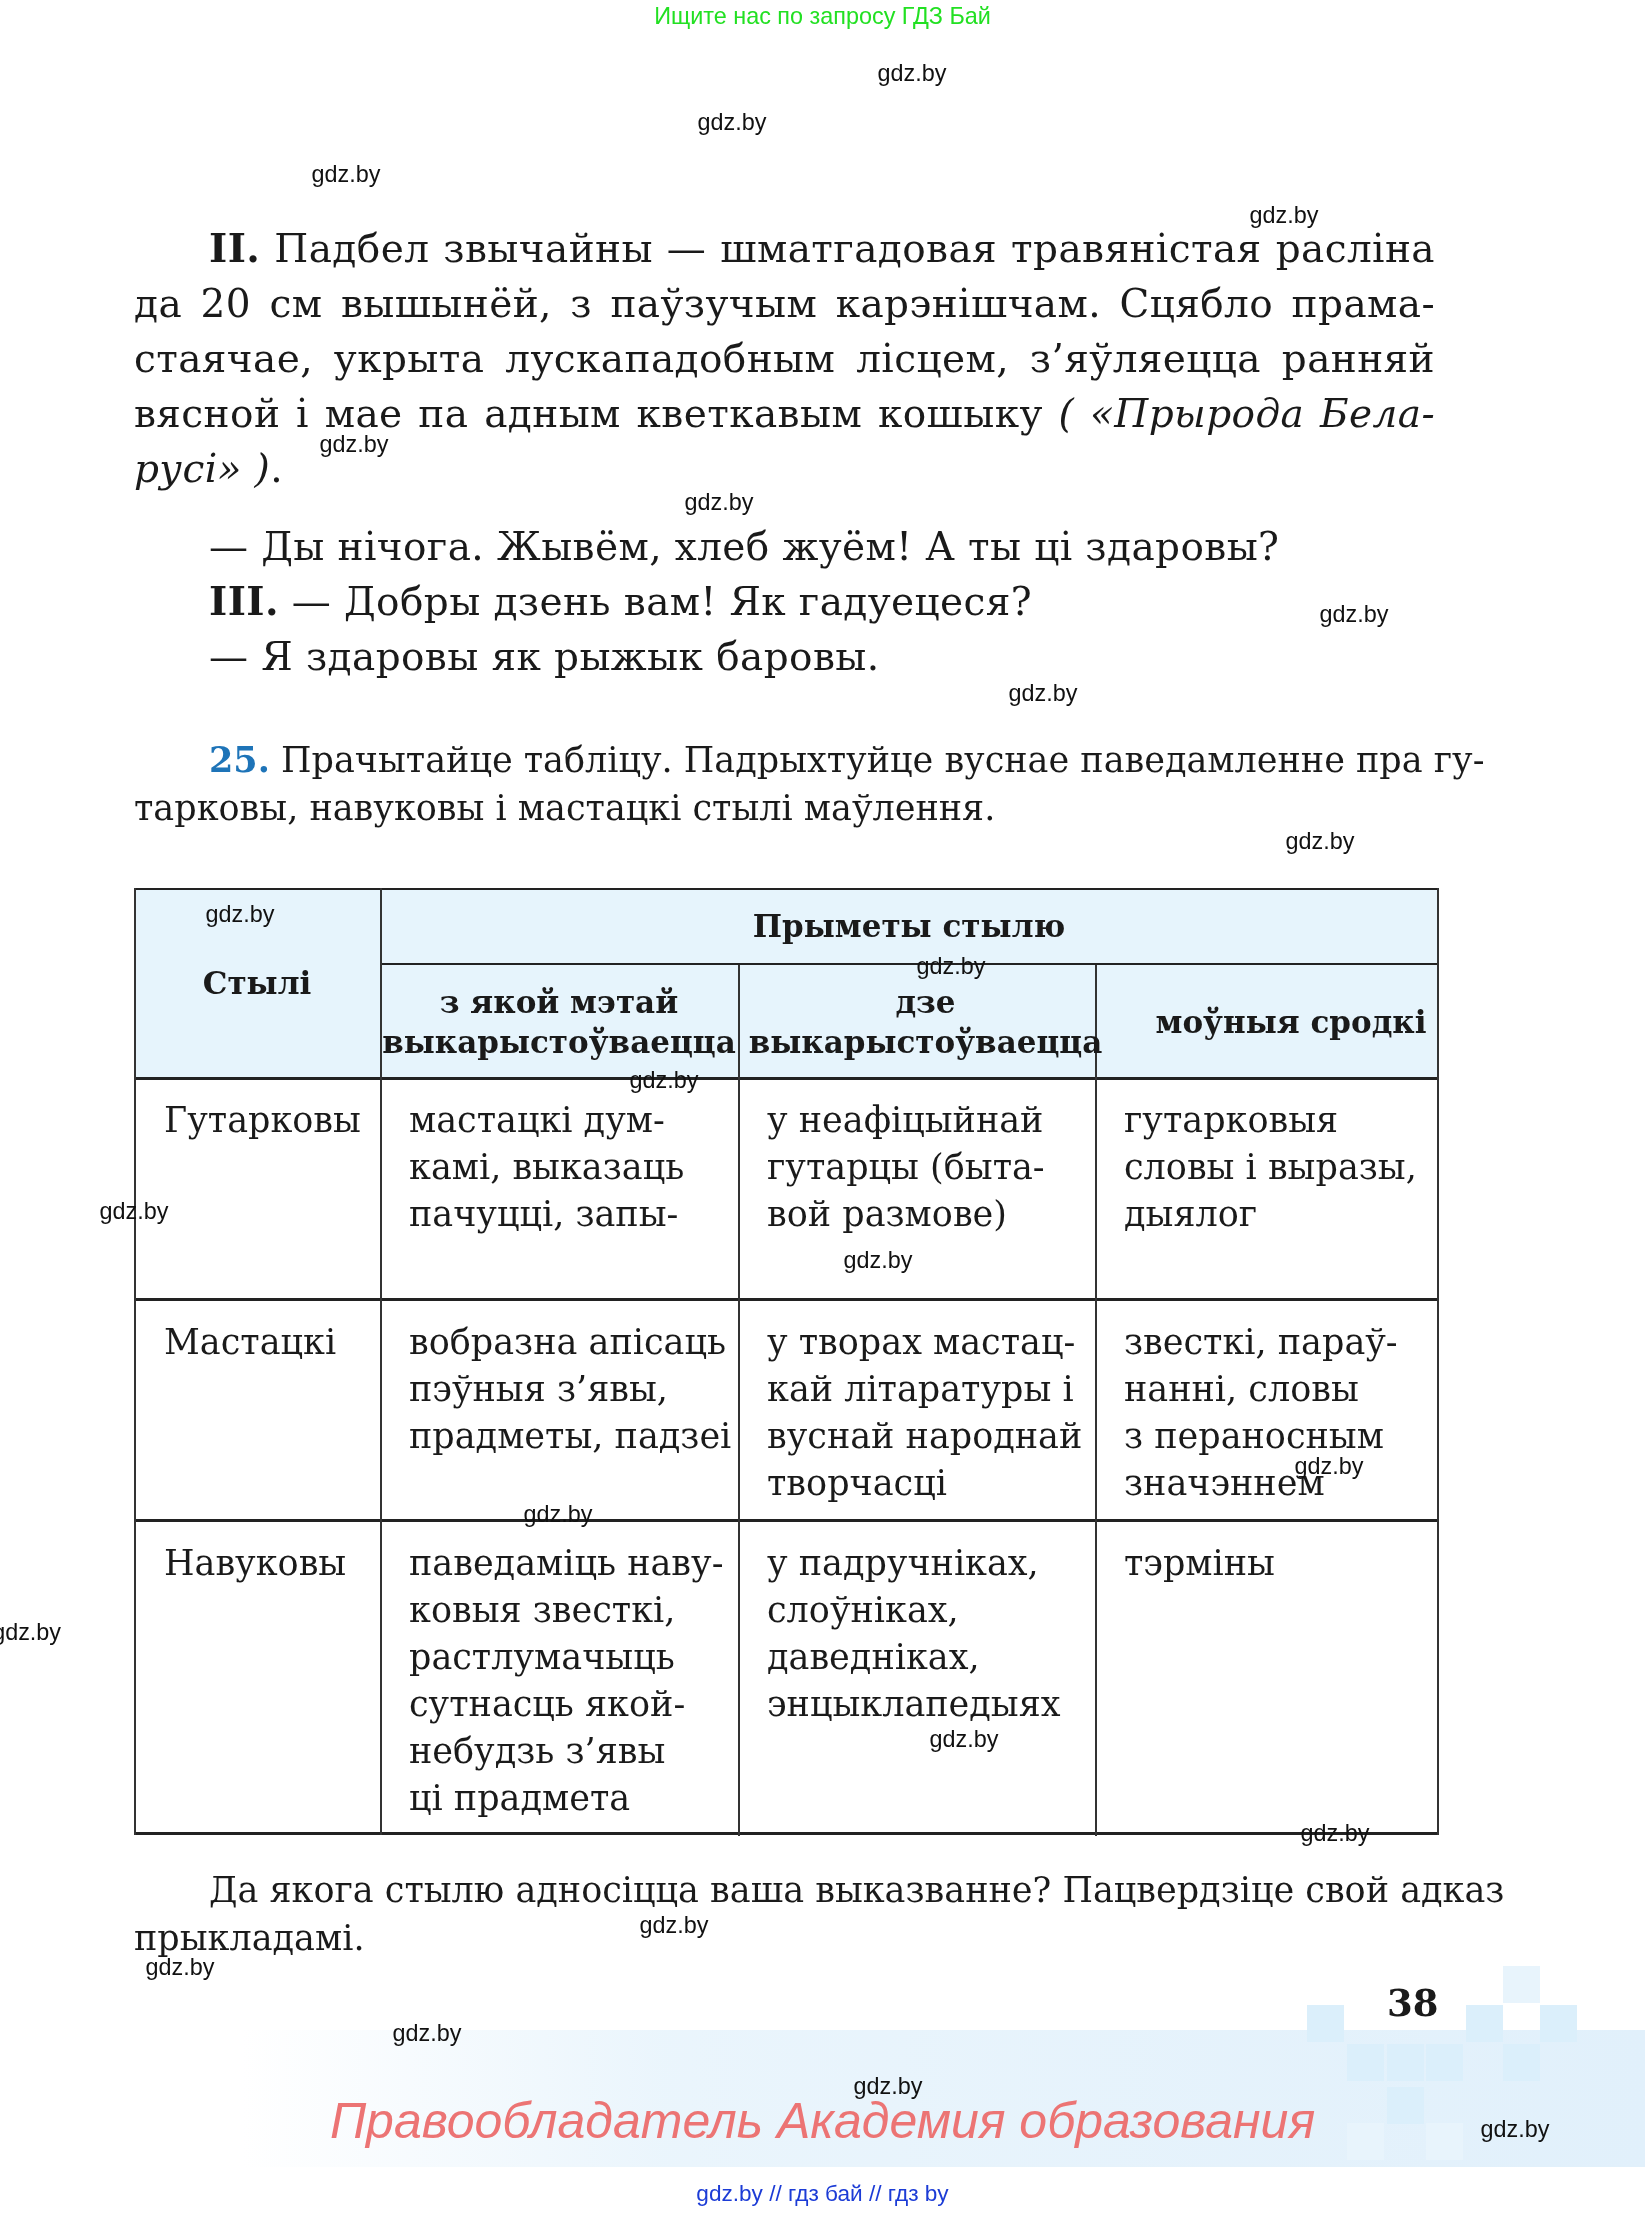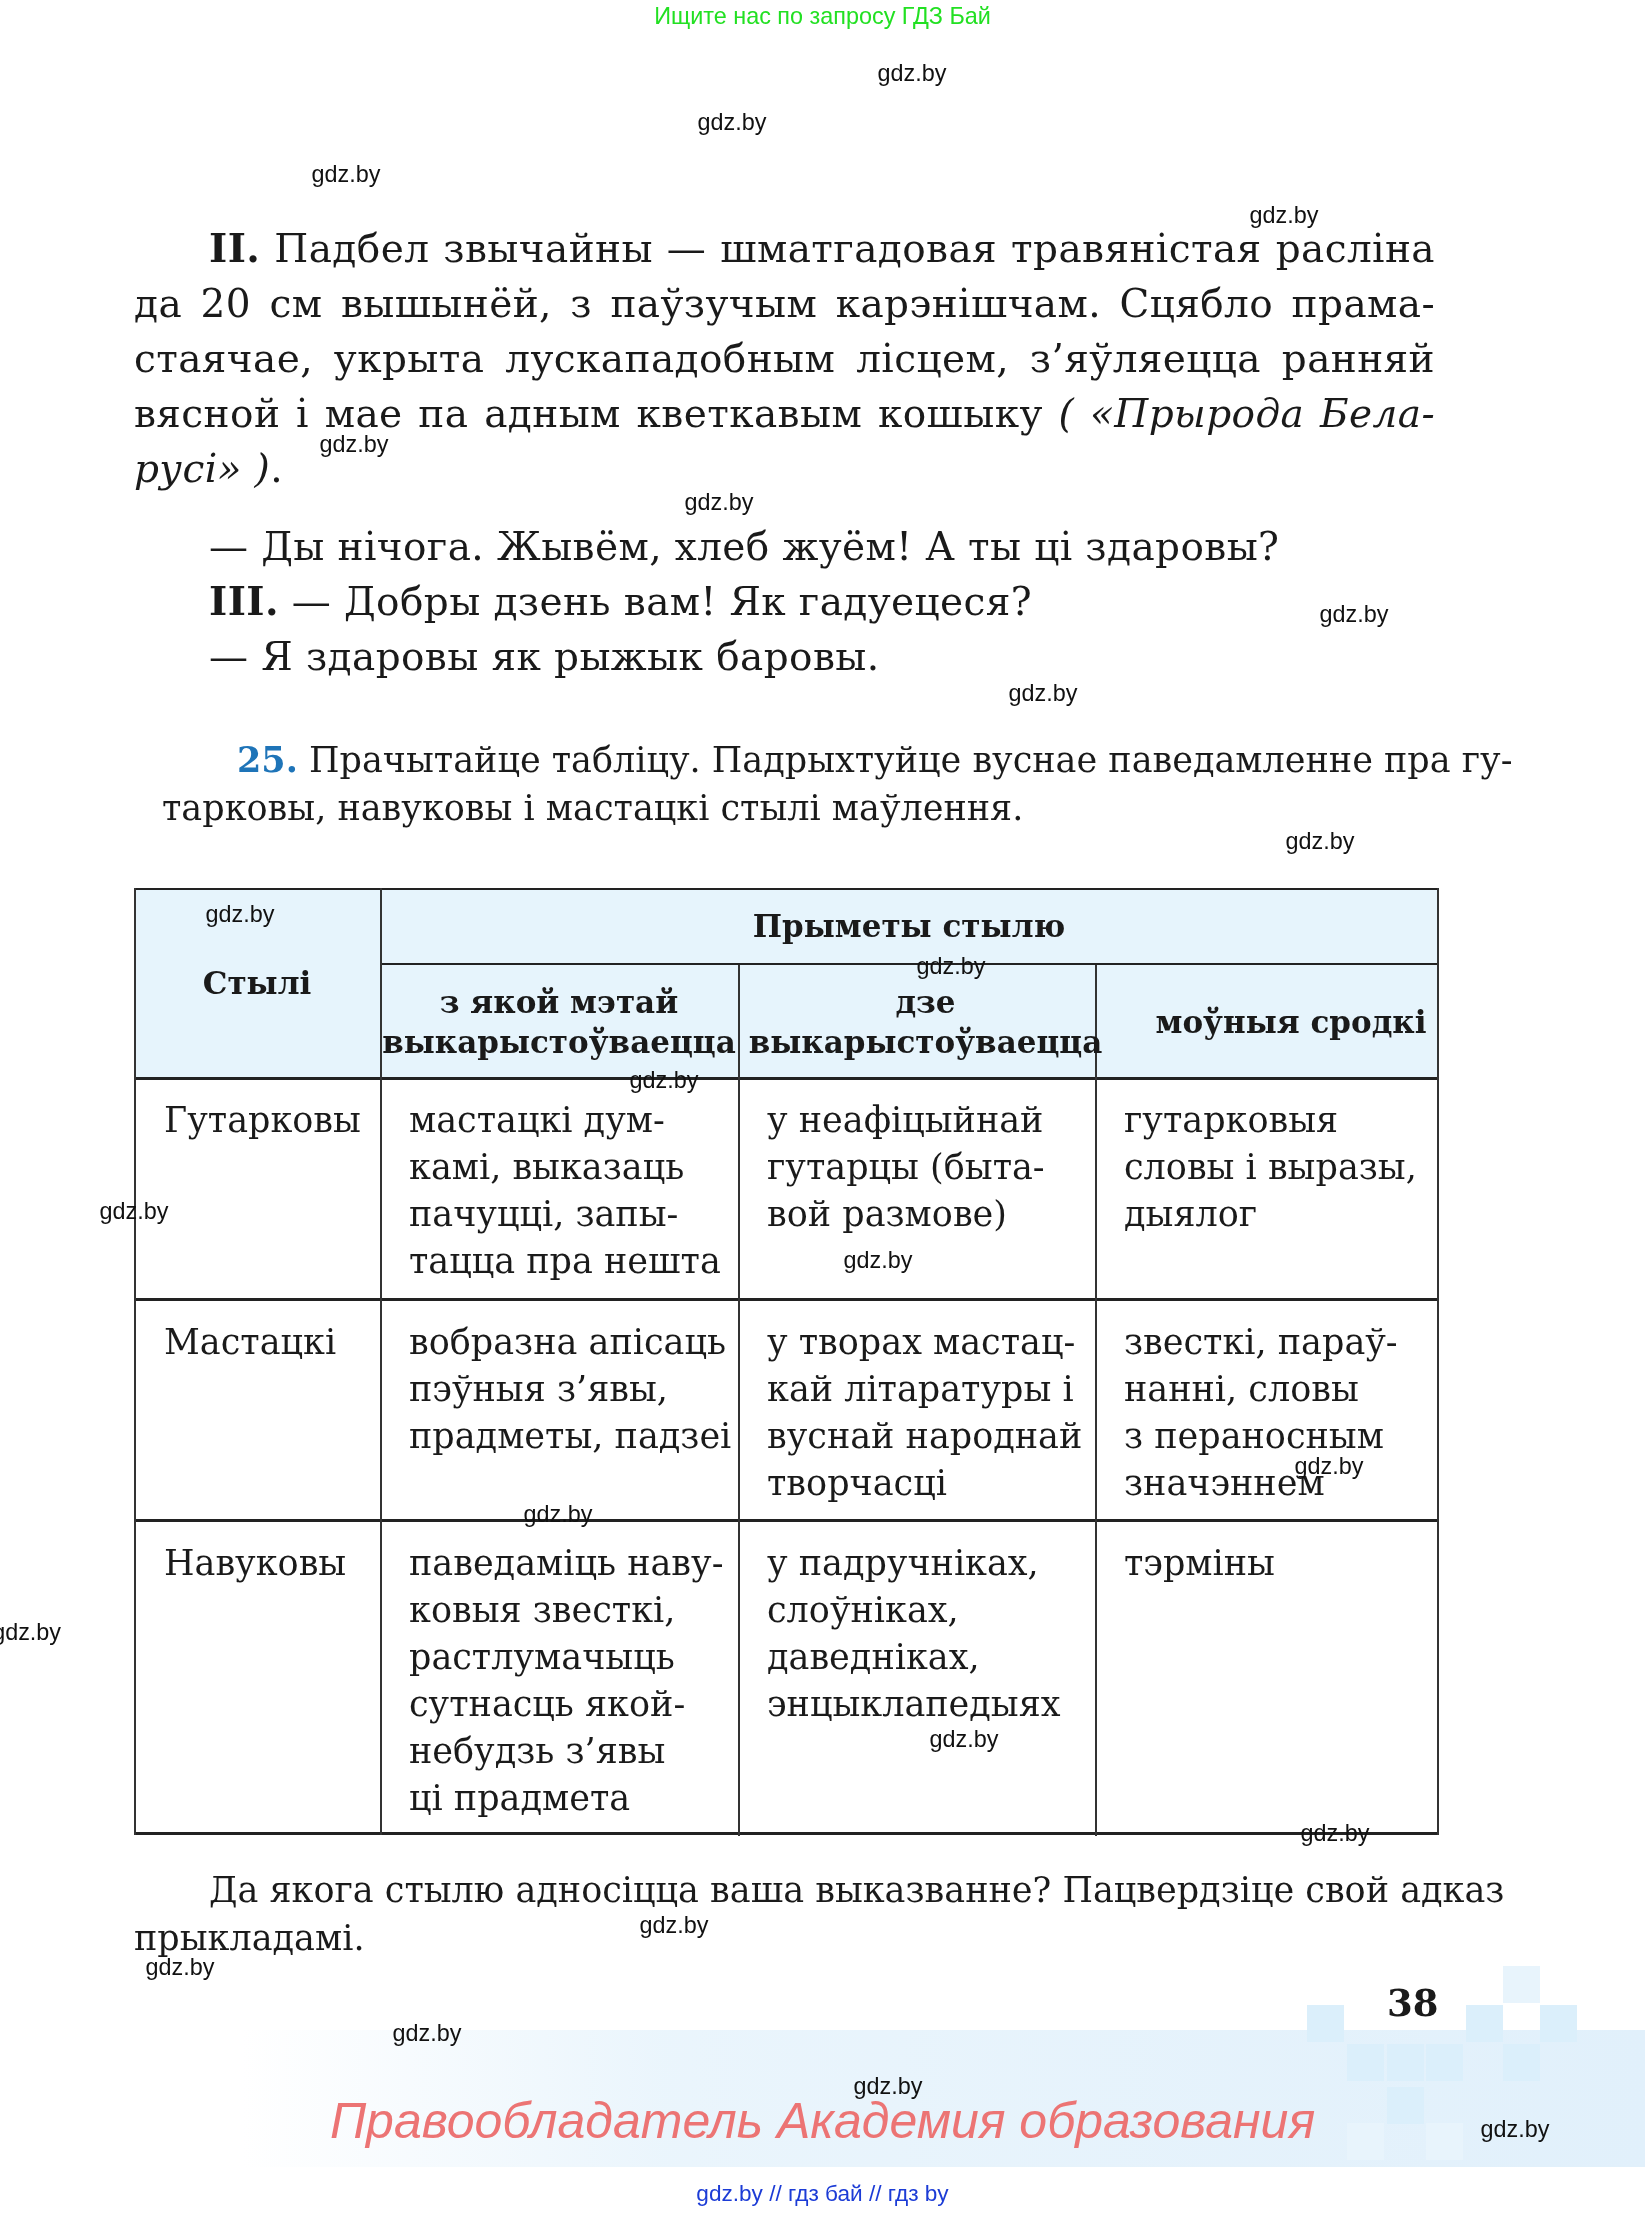--- a/index.html
+++ b/index.html
@@ -6,21 +6,21 @@
   body { width:1645px; height:2216px; position:relative; background:#ffffff; overflow:hidden;
          font-family:"DejaVu Serif","Liberation Serif",serif; color:#1a1a1a; }
   .wm { position:absolute; font-family:"Liberation Sans",sans-serif; font-size:23.4px; color:#111; transform:translate(-50%,-50%); white-space:nowrap; }
   .top-banner { position:absolute; left:0; right:0; top:3.2px; text-align:center; font-family:"Liberation Sans",sans-serif; font-size:23.4px; color:#22e022; }
   .para { position:absolute; left:134px; width:1301px; font-size:39px; line-height:55px; letter-spacing:0.4px; }
   .para .line { display:block; white-space:nowrap; height:55px; }
   .justify { text-align:justify; text-align-last:justify; }
   .indent { padding-left:75px; }
   .roman { font-weight:bold; }
   .it { font-style:italic; }
-  .task { position:absolute; left:134px; width:1301px; font-size:35px; line-height:48px;margin-left:28px; }
+  .task { position:absolute; left:134px; width:1301px; font-size:35px; line-height:48px; }
   .task .line { display:block; white-space:nowrap; height:48px; }
   .tasknum { color:#1e74b8; font-weight:bold; }
   
   .tbl { position:absolute; left:134px; top:888px; width:1305px; height:946px; }
   .hline { position:absolute; background:#222; }
   .vline { position:absolute; background:#333; width:1.6px; }
   .hdr-bg { position:absolute; left:0; top:0; width:1305px; height:190px; background:#e6f4fc; }
   .hcell { position:absolute; display:flex; align-items:center; justify-content:center; text-align:center; font-weight:bold; font-size:31px; line-height:40px; }
   .cell { position:absolute; font-size:35px; line-height:47px; white-space:nowrap; }
   .cell .line { display:block; }
@@ -99,21 +99,20 @@
     <span>дзе</span>
     <span>выкарыстоўваецца</span>
   </div>
   <div class="hcell" style="left:961px;top:77px;width:392px;height:113px;">моўныя сродкі</div>
 
   <div class="cell" style="left:30px;top:209px;">Гутарковы</div>
   <div class="cell" style="left:275px;top:209px;">
     <span class="line">мастацкі дум-</span>
     <span class="line">камі, выказаць</span>
     <span class="line">пачуцці, запы-</span>
-    <span class="line">тацца пра нешта</span>
   </div>
   <div class="cell" style="left:633px;top:209px;">
     <span class="line">у неафіцыйнай</span>
     <span class="line">гутарцы (быта-</span>
     <span class="line">вой размове)</span>
   </div>
   <div class="cell" style="left:990px;top:209px;">
     <span class="line">гутарковыя</span>
     <span class="line">словы і выразы,</span>
     <span class="line">дыялог</span>

